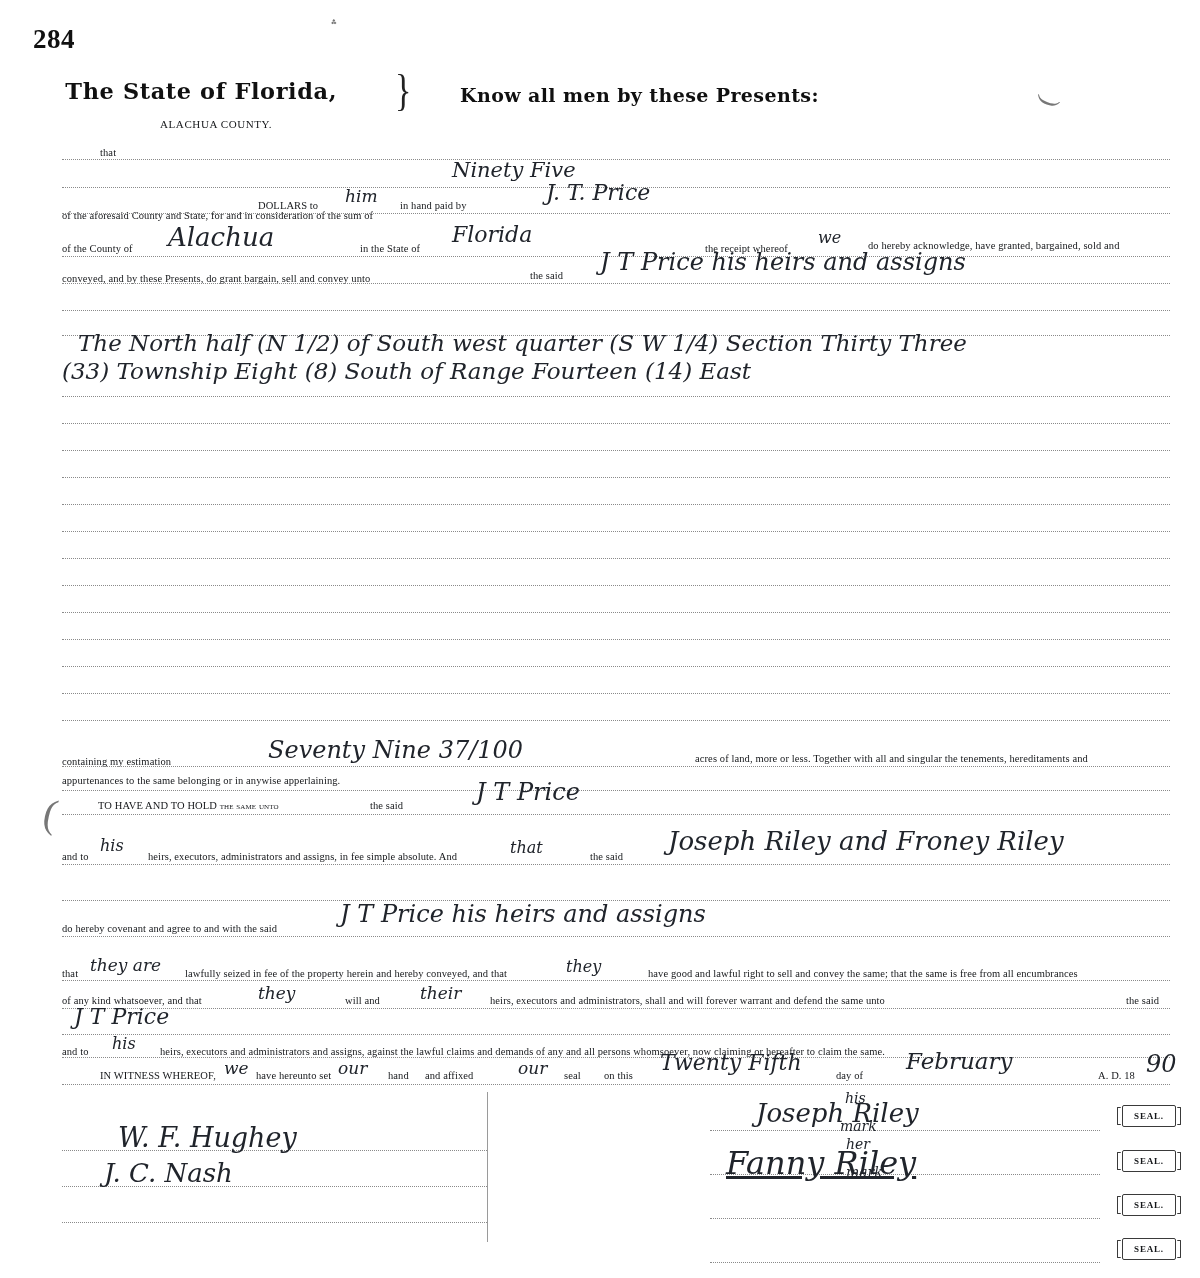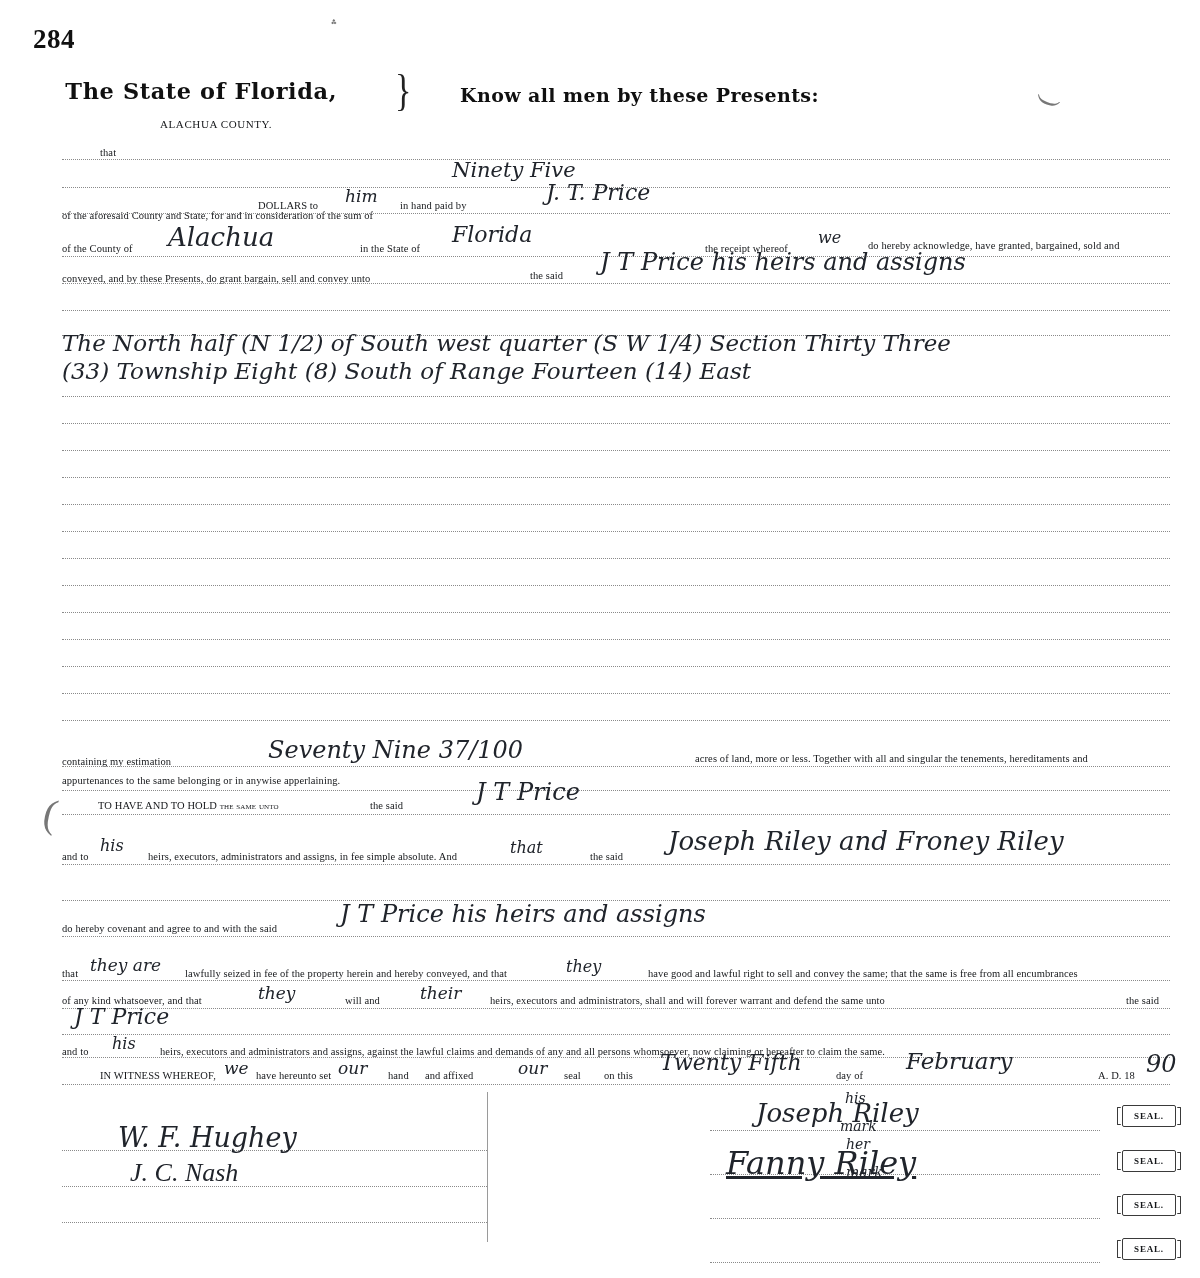--- a/index.html
+++ b/index.html
@@ -130,21 +130,21 @@
 
   <div class="pt" style="left:62px;top:273px;">conveyed, and by these Presents, do grant bargain, sell and convey unto</div>
   <div class="pt" style="left:530px;top:270px;">the said</div>
   <div class="rule" style="left:62px;top:283px;width:1108px;"></div>
   <div class="hw" style="left:600px;top:248px;font-size:24px;">J T Price his heirs and assigns</div>
 
   <div class="rule" style="left:62px;top:310px;width:1108px;"></div>
 
   <div class="rule" style="left:62px;top:335px;width:1108px;"></div>
 
-  <div class="hw" style="left:62px;top:330px;font-size:23px;">The North half (N 1/2) of South west quarter (S W 1/4) Section Thirty Three</div>
+  <div class="hw" style="left:78px;top:330px;font-size:23px;">The North half (N 1/2) of South west quarter (S W 1/4) Section Thirty Three</div>
   <div class="hw" style="left:62px;top:358px;font-size:23px;">(33) Township Eight (8) South of Range Fourteen (14) East</div>
 
   <div class="rule" style="left:62px;top:396px;width:1108px;"></div>
   <div class="rule" style="left:62px;top:423px;width:1108px;"></div>
   <div class="rule" style="left:62px;top:450px;width:1108px;"></div>
   <div class="rule" style="left:62px;top:477px;width:1108px;"></div>
   <div class="rule" style="left:62px;top:504px;width:1108px;"></div>
   <div class="rule" style="left:62px;top:531px;width:1108px;"></div>
   <div class="rule" style="left:62px;top:558px;width:1108px;"></div>
   <div class="rule" style="left:62px;top:585px;width:1108px;"></div>
@@ -224,21 +224,21 @@
   <div class="hw" style="left:1146px;top:1050px;font-size:24px;text-align:right;">90</div>
 
 
   <div class="vline" style="left:487px;top:1092px;height:150px;"></div>
 
   <div class="rule" style="left:62px;top:1150px;width:425px;"></div>
   <div class="rule" style="left:62px;top:1186px;width:425px;"></div>
   <div class="rule" style="left:62px;top:1222px;width:425px;"></div>
 
   <div class="hw" style="left:118px;top:1122px;font-size:27px;">W. F. Hughey</div>
-  <div class="hw" style="left:130px;top:1158px;font-size:26px;font-family:Liberation Serif, serif;">J. C. Nash</div>
+  <div class="hw" style="left:104px;top:1158px;font-size:26px;">J. C. Nash</div>
 
   <div class="rule" style="left:710px;top:1130px;width:390px;"></div>
   <div class="rule" style="left:710px;top:1174px;width:390px;"></div>
   <div class="rule" style="left:710px;top:1218px;width:390px;"></div>
   <div class="rule" style="left:710px;top:1262px;width:390px;"></div>
 
   <div class="hw" style="left:756px;top:1098px;font-size:26px;">Joseph Riley</div>
   <div class="hw" style="left:845px;top:1090px;font-size:14px;">his</div>
   <div class="hw" style="left:840px;top:1118px;font-size:14px;">mark</div>
 

